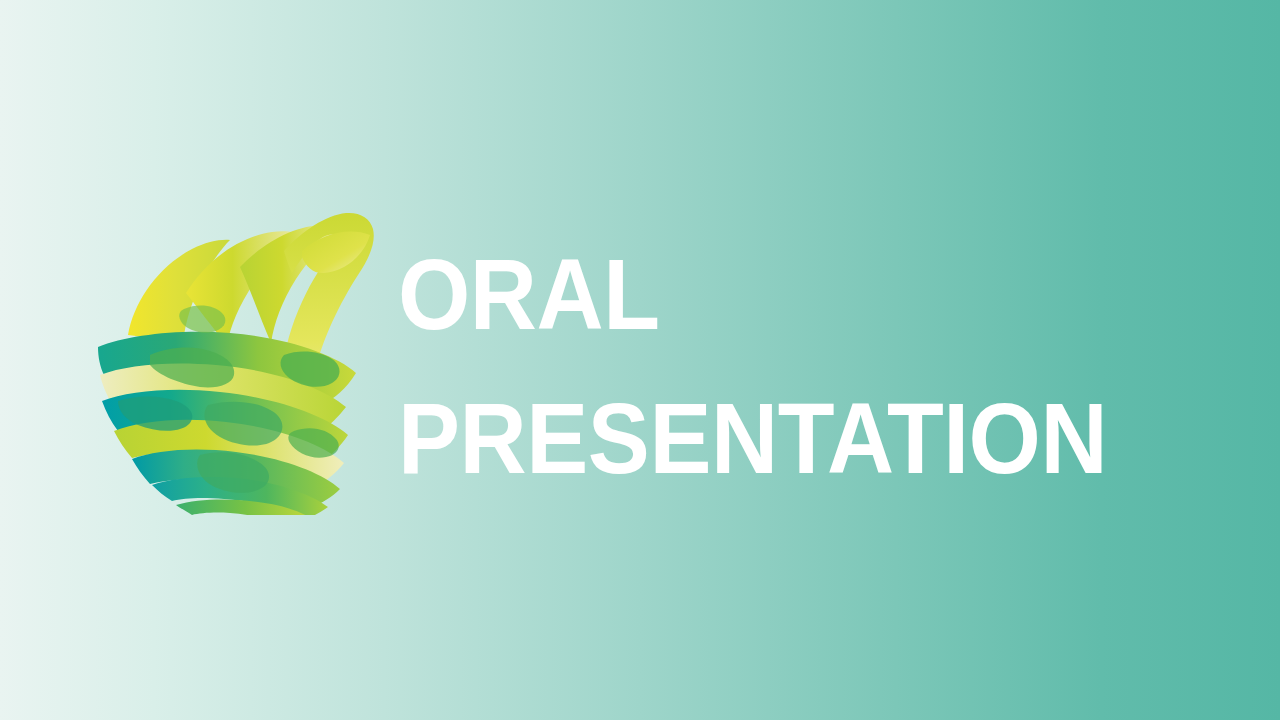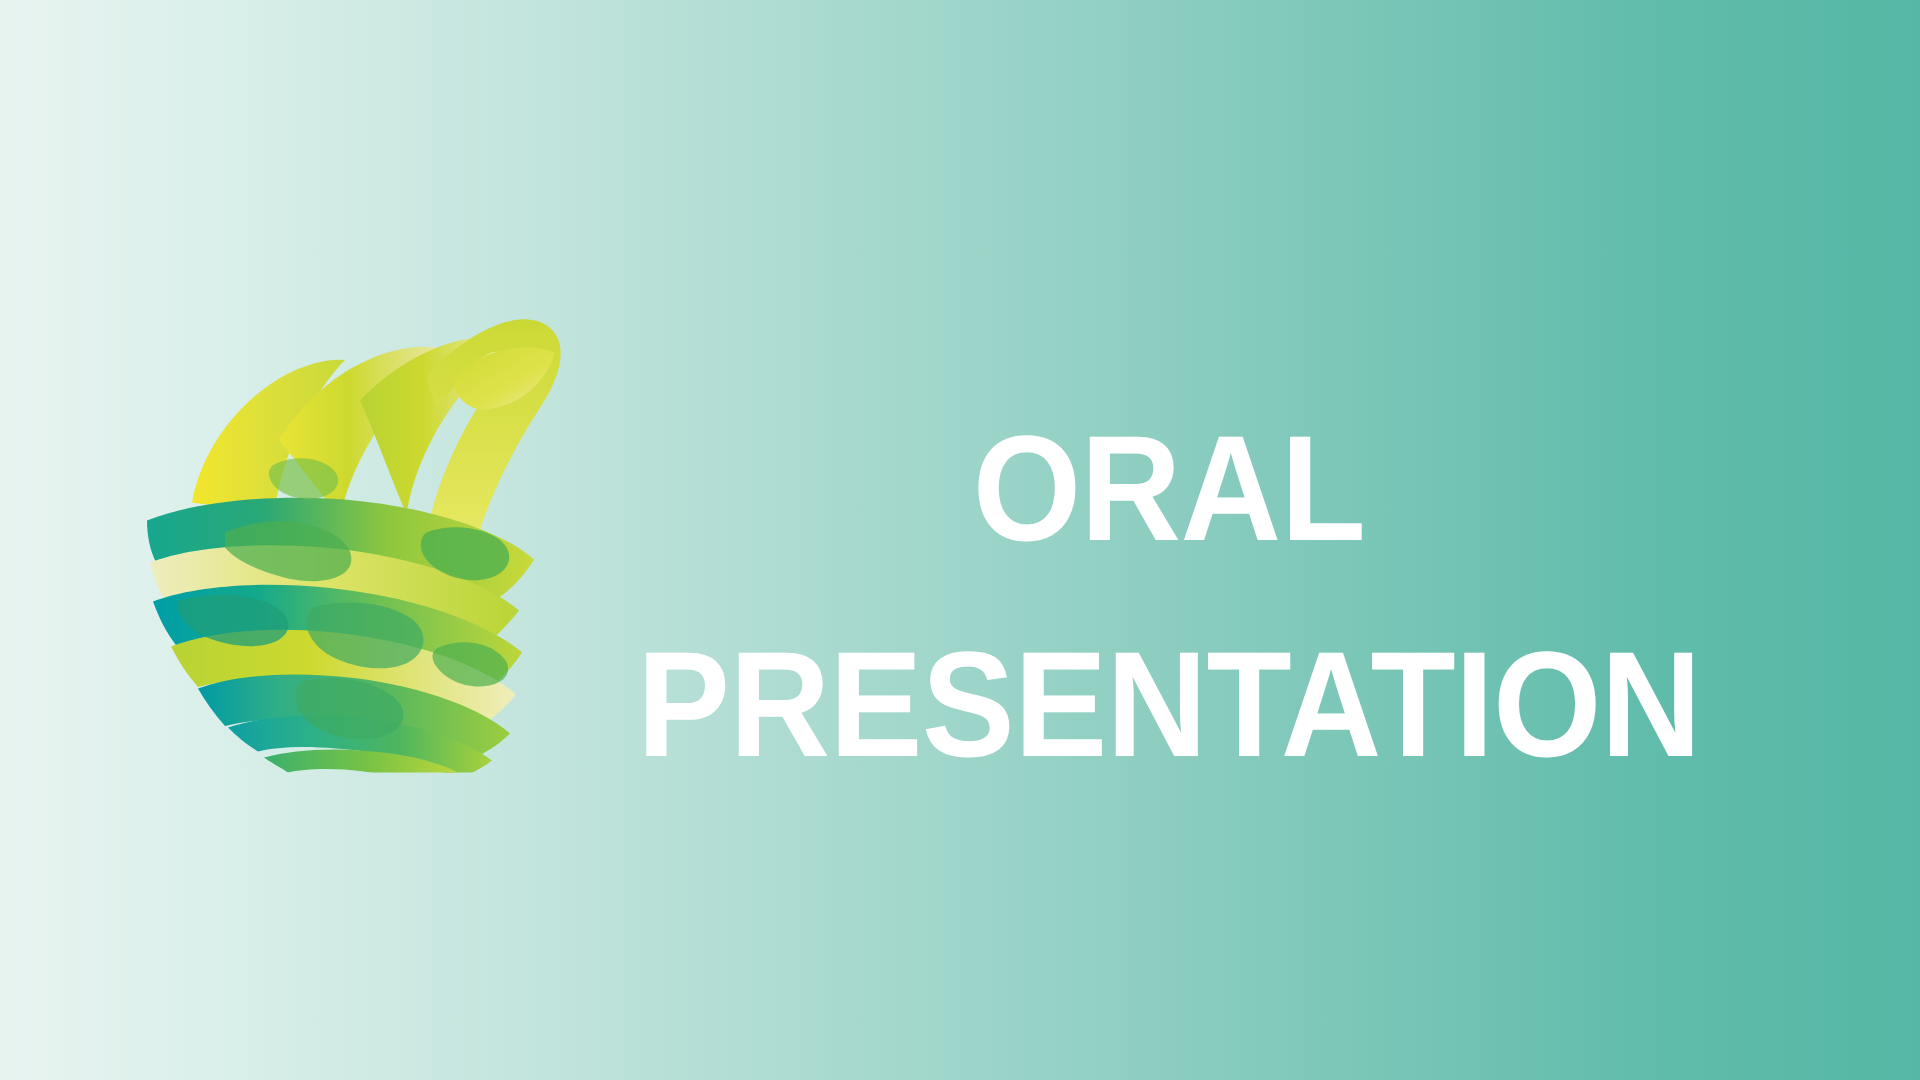--- a/index.html
+++ b/index.html
@@ -40,23 +40,22 @@
   #logo-wrap svg {
     display: block;
     width: 100%;
     height: 100%;
   }
 
   
   #title-block {
     position: absolute;
     left: 398px;
-    top: 254px;
+    top: 222px;
     width: 820px;
-    text-align: center;
   }
   .title-line {
     color: #ffffff;
     font-family: "Liberation Sans", sans-serif;
     font-weight: bold;
     font-size: 100px;
     line-height: 144px;
     letter-spacing: -0.5px;
     white-space: nowrap;
     text-transform: uppercase;

